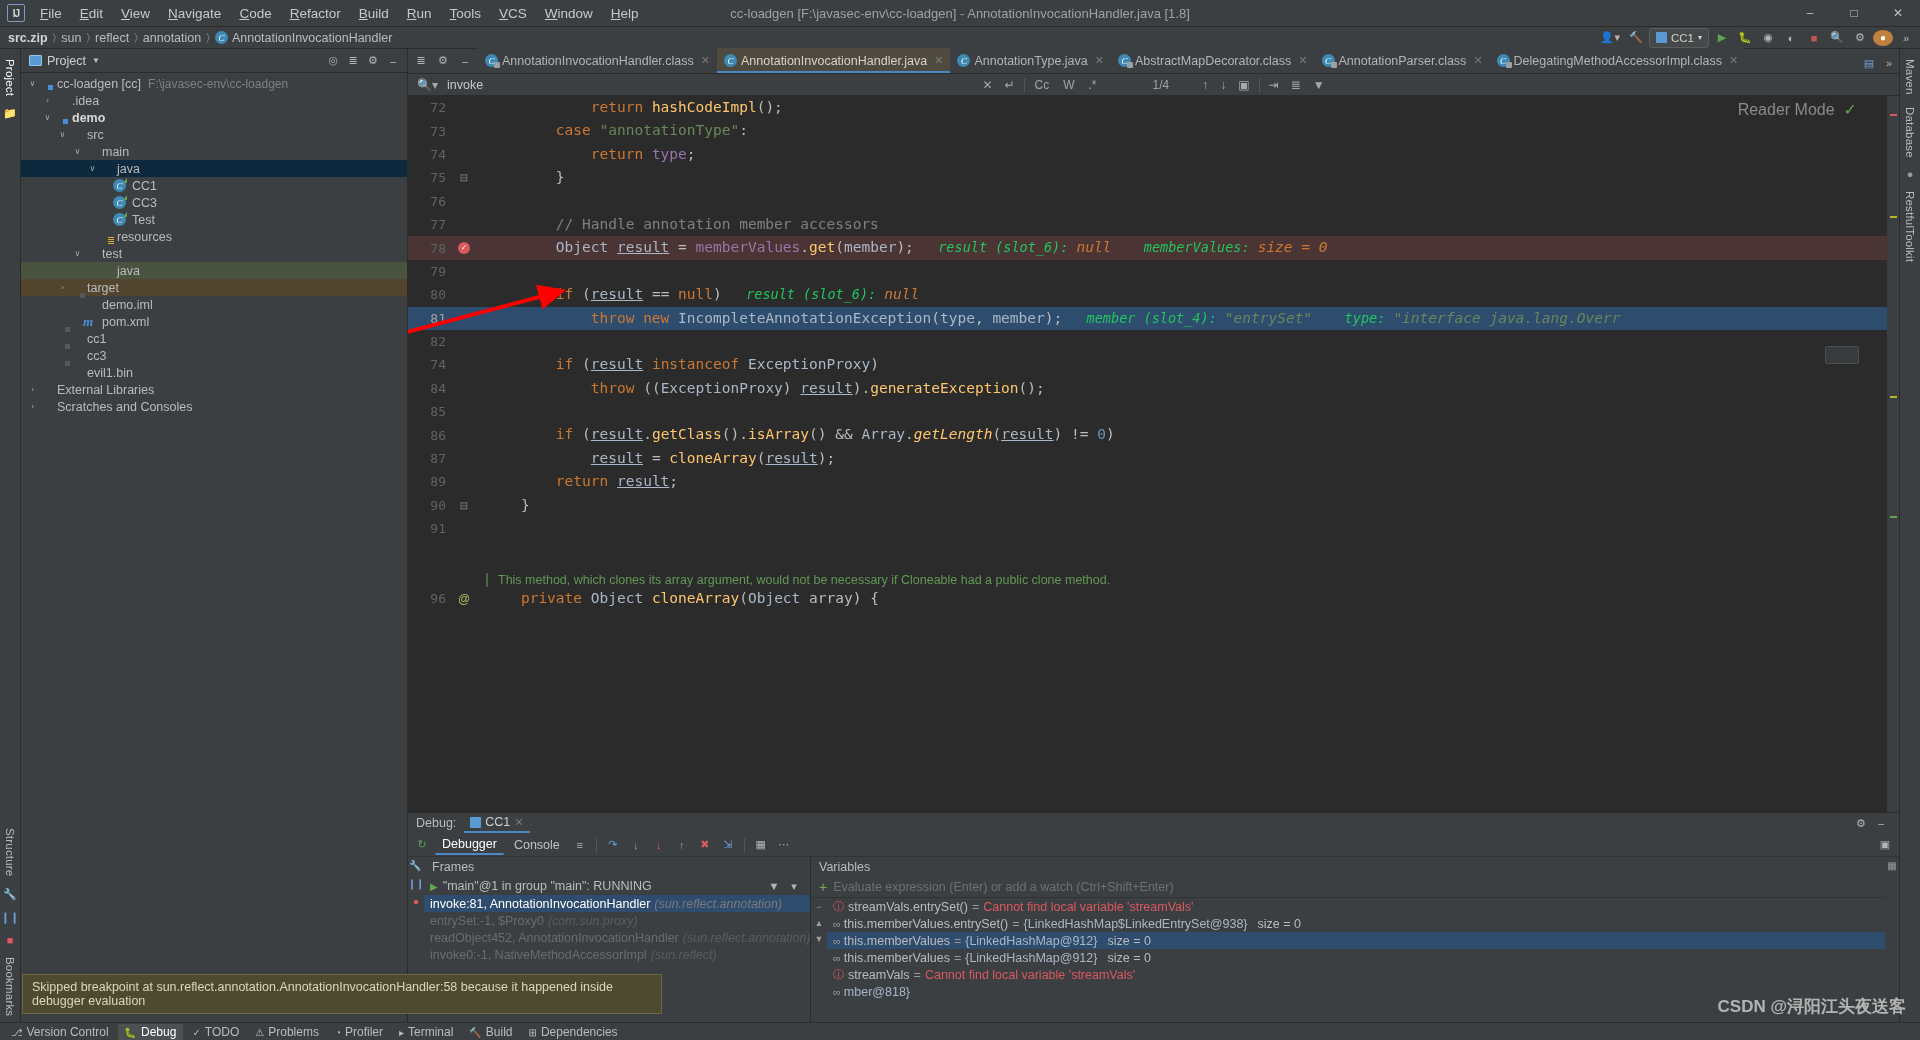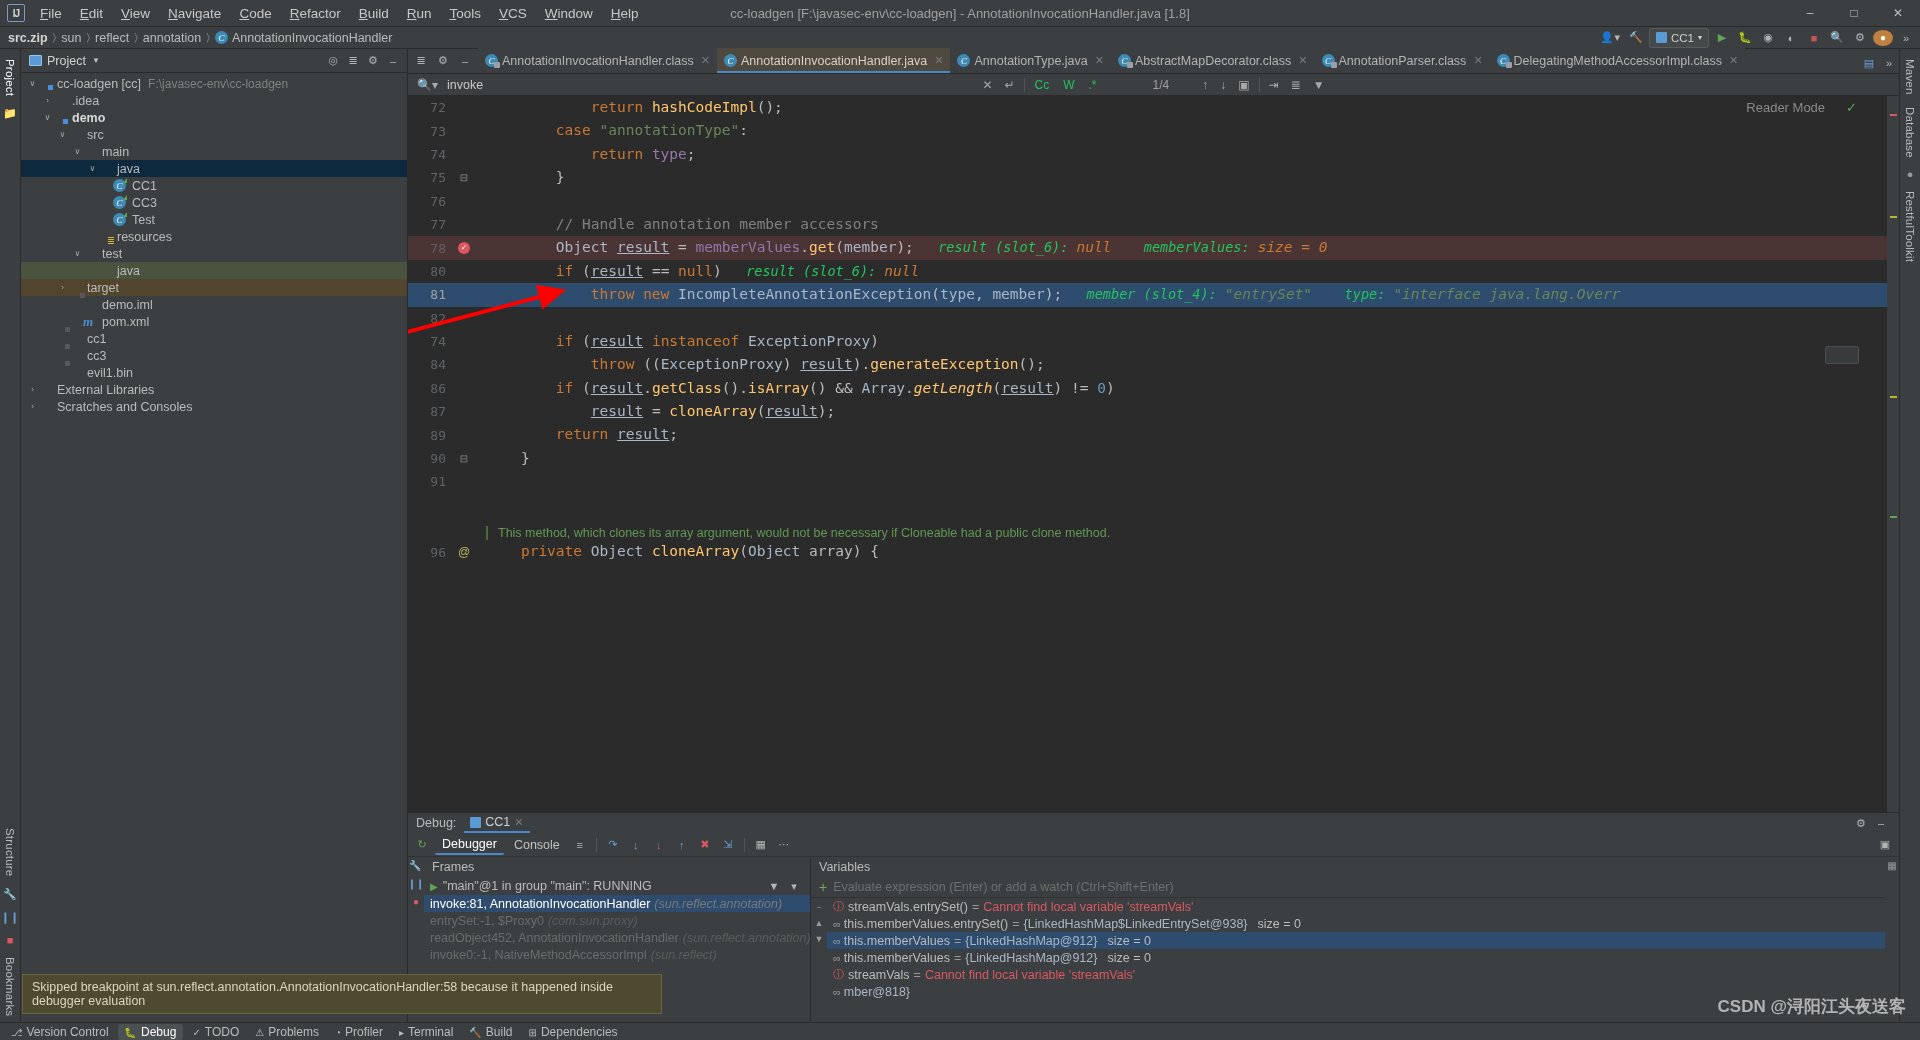--- a/index.html
+++ b/index.html
@@ -143,21 +143,21 @@
     background:#9aa0a6;border-radius:1px;}
 
   
   #findbar {
     height:22px; background:#3c3f41; display:flex; align-items:center; padding:0 6px;
     border-bottom:1px solid #2b2b2b; font-size:12.5px; gap:6px;
   }
   #find-input-wrap { display:flex; align-items:center; flex:1; gap:6px; min-width:0; }
   #find-value { color:#c8c8c8; }
   #findbar .fsep { width:1px; height:14px; background:#555; }
-  #findbar .ftog { color:#22c55e; padding:1px 4px; font-size:12px; border-radius:2px; }
+  #findbar .ftog { color:#a3a3a3; padding:1px 4px; font-size:12px; border-radius:2px; }
   #find-count { color:#a0a0a0; font-size:12px; }
   .ficon { color:#a8a8a8; font-size:12px; padding:0 3px; }
 
   
   #code-wrap { flex:1; display:flex; position:relative; overflow:hidden; background:#2b2b2b; }
   #codeview { flex:1; position:relative; overflow:hidden; }
   .cline { height:23.4px; display:flex; align-items:center; white-space:pre; }
   .lnum {
     width:42px; text-align:right; color:#606366; font-size:13px; flex:none;
     font-family:"DejaVu Sans Mono", monospace; padding-right:4px;
@@ -181,22 +181,22 @@
   .p { color:#a9b7c6; }            
   .u { text-decoration:underline; } 
   .dbg { color:#22c55e; font-style:italic; font-size:13.5px; }
   .dbgv { color:#cc7832; font-style:italic; }
   .dbgs { color:#6a8759; font-style:italic; }
   .row-exec { background:#2d4c6e; }
   .row-bp { background:#4a3434; }
   .doccmt { color:#629755; font-size:12.5px; font-family:"Liberation Sans",sans-serif; }
 
   #reader-mode {
-    position:absolute; right:30px; top:4px; color:#8a8a8a; font-size:13px;
-    display:flex; align-items:center; gap:21px;
+    position:absolute; right:30px; top:4px; color:#8a8a8a; font-size:16px;
+    display:flex; align-items:center; gap:9px;
   }
   #err-stripe { width:12px; flex:none; background:#3c3f41; position:relative; }
   .stripe-mark { position:absolute; right:2px; width:7px; height:2px; }
 
   
   #annot-arrow { position:absolute; pointer-events:none; left:0; top:0; }
 
   
   #debug-panel { height:210px; background:#3c3f41; display:flex; flex-direction:column; flex:none;
       border-top:1px solid #2b2b2b; }
@@ -545,25 +545,27 @@
     <div id="code-wrap">
       <div id="codeview">
         <div id="code-lines">
             <div class="cline "><span class="lnum">72</span><span class="gmark"></span><span class="ctext">            <span class="k">return</span> <span class="f">hashCodeImpl</span>();</span></div>
             <div class="cline "><span class="lnum">73</span><span class="gmark"></span><span class="ctext">        <span class="k">case</span> <span class="s">"annotationType"</span>:</span></div>
             <div class="cline "><span class="lnum">74</span><span class="gmark"></span><span class="ctext">            <span class="k">return</span> <span class="fi">type</span>;</span></div>
             <div class="cline "><span class="lnum">75</span><span class="gmark"><span class="foldm">⊟</span></span><span class="ctext">        }</span></div>
             <div class="cline "><span class="lnum">76</span><span class="gmark"></span><span class="ctext"></span></div>
             <div class="cline "><span class="lnum">77</span><span class="gmark"></span><span class="ctext">        <span class="c">// Handle annotation member accessors</span></span></div>
             <div class="cline row-bp"><span class="lnum">78</span><span class="gmark"><span class="bp check"></span></span><span class="ctext">        <span class="p">Object</span> <span class="p u">result</span> = <span class="fi">memberValues</span>.<span class="f">get</span>(<span class="p">member</span>);<span class="dbg">   result (slot_6): </span><span class="dbgv">null</span><span class="dbg">    memberValues: </span><span class="dbgv">size = 0</span></span></div>
+            <div class="cline "><span class="lnum">79</span><span class="gmark"></span><span class="ctext"></span></div>
             <div class="cline "><span class="lnum">80</span><span class="gmark"></span><span class="ctext">        <span class="k">if</span> (<span class="p u">result</span> == <span class="k">null</span>)<span class="dbg">   result (slot_6): </span><span class="dbgv">null</span></span></div>
             <div class="cline row-exec"><span class="lnum cur">81</span><span class="gmark"></span><span class="ctext">            <span class="k">throw new</span> <span class="p">IncompleteAnnotationException</span>(<span class="p">type</span>, <span class="p">member</span>);<span class="dbg">   member (slot_4): </span><span class="dbgs">"entrySet"</span><span class="dbg">    type: </span><span class="dbgs">"interface java.lang.Overr</span></span></div>
             <div class="cline "><span class="lnum">82</span><span class="gmark"></span><span class="ctext"></span></div>
             <div class="cline "><span class="lnum">74</span><span class="gmark"></span><span class="ctext">        <span class="k">if</span> (<span class="p u">result</span> <span class="k">instanceof</span> <span class="p">ExceptionProxy</span>)</span></div>
             <div class="cline "><span class="lnum">84</span><span class="gmark"></span><span class="ctext">            <span class="k">throw</span> ((<span class="p">ExceptionProxy</span>) <span class="p u">result</span>).<span class="f">generateException</span>();</span></div>
+            <div class="cline "><span class="lnum">85</span><span class="gmark"></span><span class="ctext"></span></div>
             <div class="cline "><span class="lnum">86</span><span class="gmark"></span><span class="ctext">        <span class="k">if</span> (<span class="p u">result</span>.<span class="f">getClass</span>().<span class="f">isArray</span>() &amp;&amp; <span class="p">Array</span>.<span class="f" style="font-style:italic">getLength</span>(<span class="p u">result</span>) != <span class="n">0</span>)</span></div>
             <div class="cline "><span class="lnum">87</span><span class="gmark"></span><span class="ctext">            <span class="p u">result</span> = <span class="f">cloneArray</span>(<span class="p u">result</span>);</span></div>
             <div class="cline "><span class="lnum">89</span><span class="gmark"></span><span class="ctext">        <span class="k">return</span> <span class="p u">result</span>;</span></div>
             <div class="cline "><span class="lnum">90</span><span class="gmark"><span class="foldm">⊟</span></span><span class="ctext">    }</span></div>
             <div class="cline "><span class="lnum">91</span><span class="gmark"></span><span class="ctext"></span></div>
             <div style="height: 46.8px; display: flex; align-items: flex-end;">
               <span class="lnum"></span>
               <span class="gmark"></span>
               <div style="border-left:2px solid #4a6b3a;padding-left:10px;margin-left:8px;">
                 <div class="doccmt">This method, which clones its array argument, would not be necessary if Cloneable had a public clone method.</div>

